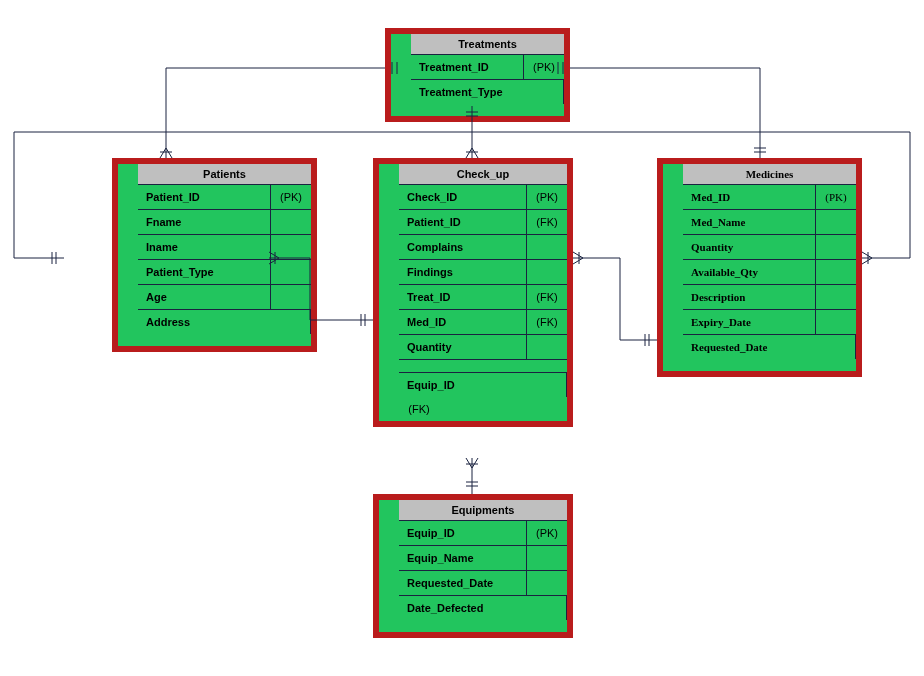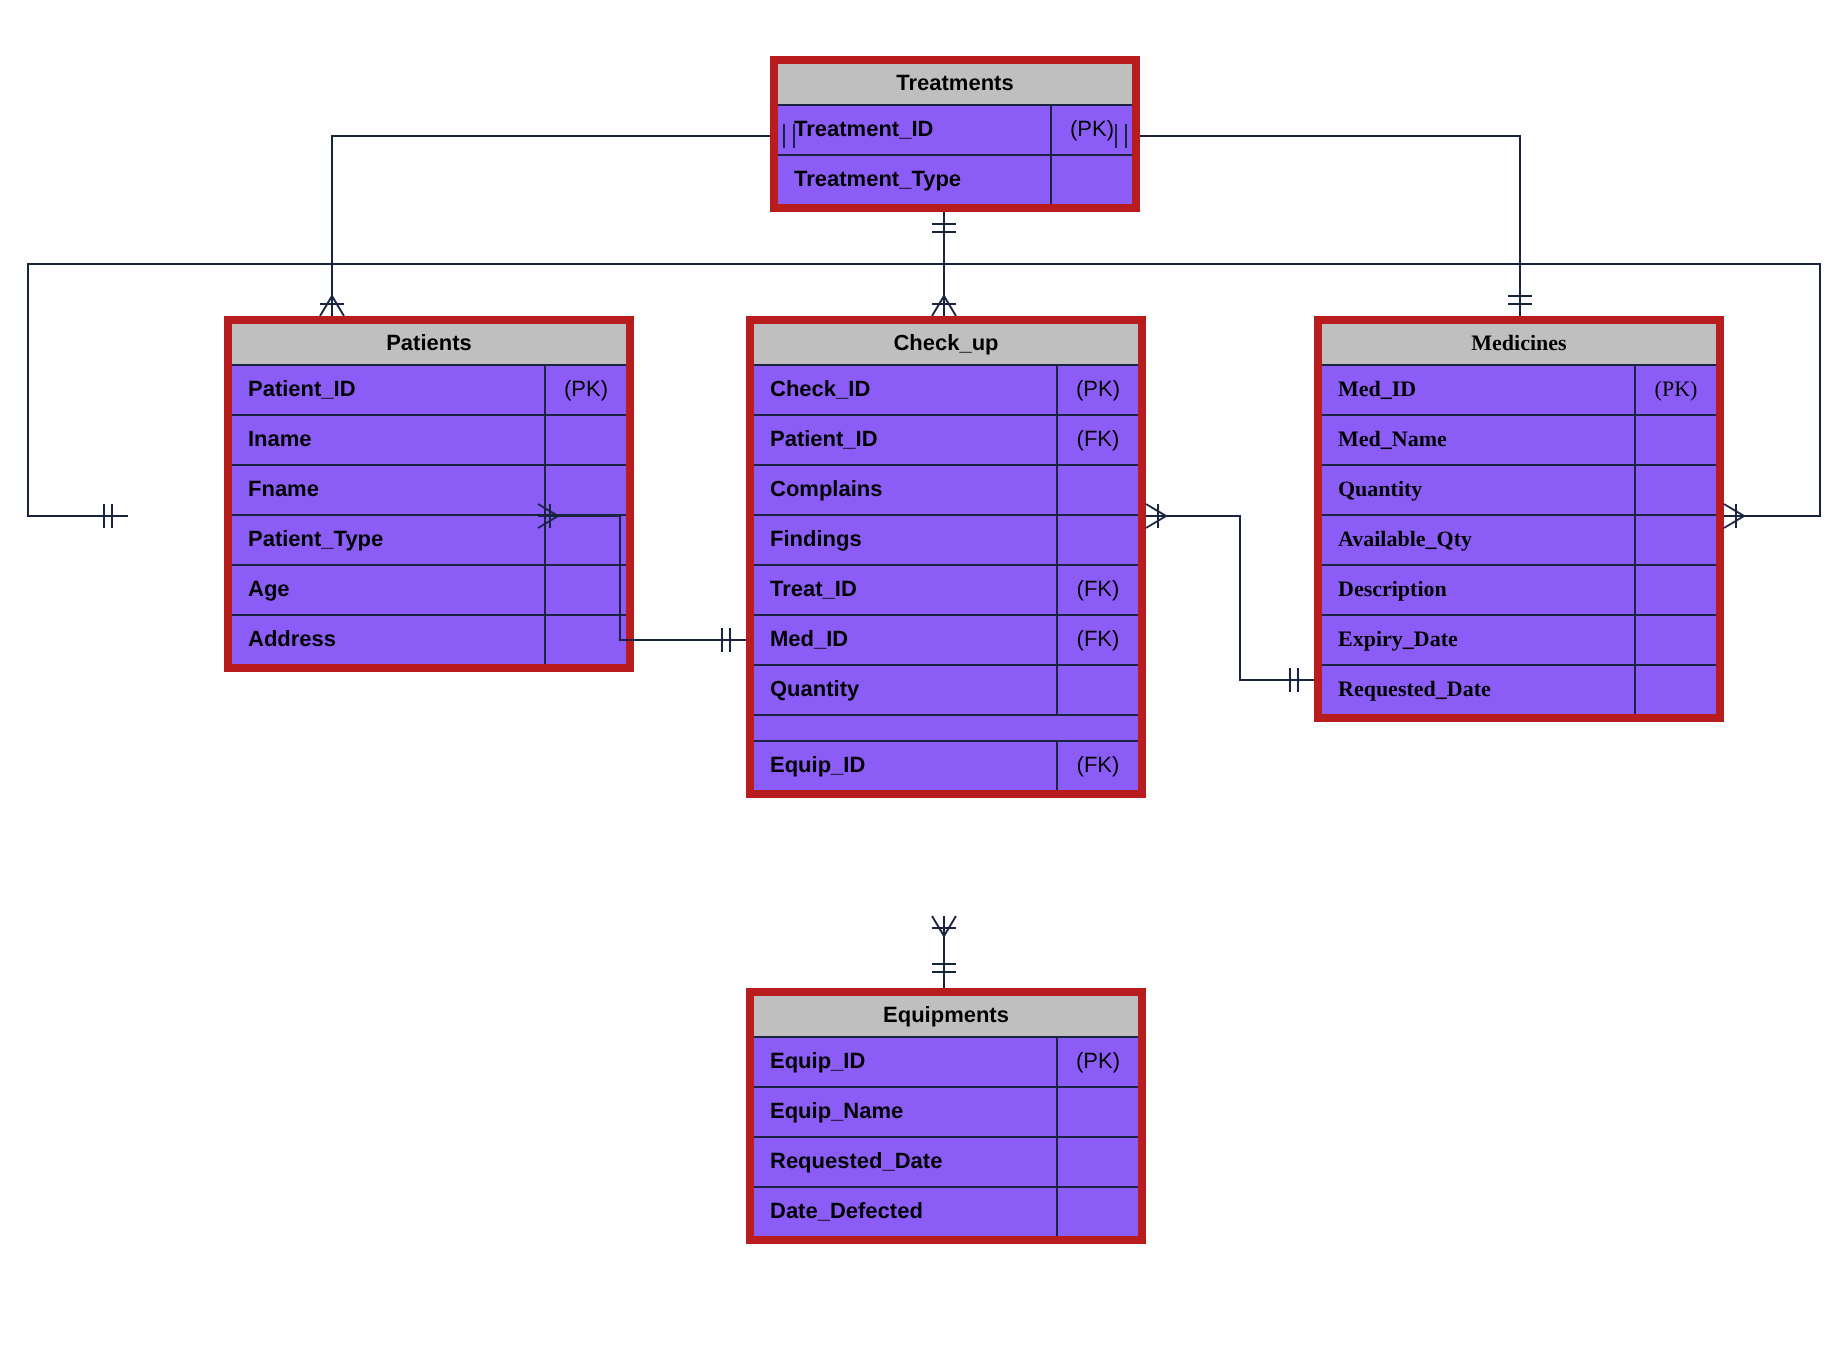--- a/index.html
+++ b/index.html
@@ -1,20 +1,20 @@
 <!DOCTYPE html>
 <html><head>
 <meta charset="utf-8">
 <style>
   * { box-sizing: border-box; margin: 0; padding: 0; }
   body { font-family: Arial, sans-serif; font-size: 11px; background: #fff; width: 924px; height: 676px; position: relative; }
-  .entity { position: absolute; border: 4px solid #b91c1c; background: #8b5cf6; }
+  .entity { position: absolute; border: 6px solid #b91c1c; background: #22c55e; padding-left: 20px; }
   .entity-header { background: #bfbfbf; border-bottom: 1px solid #1a2340; text-align: center; padding: 4px; font-weight: bold; font-size: 11px; }
   .entity-row { display: flex; border-bottom: 1px solid #1a2340; }
-  .entity-row:last-child { border-bottom: none; }
+  .entity-row:last-child { border-bottom: none; flex-direction: column; }
   .entity-row .col1 { flex: 1; padding: 6px 8px; border-right: 1px solid #1a2340; font-weight: bold; font-size: 11px; }
   .entity-row .col2 { width: 40px; padding: 6px 4px; text-align: center; font-size: 11px; }
   svg.connectors { position: absolute; left: 0; top: 0; width: 924px; height: 676px; pointer-events: none; }
   svg.connectors line, svg.connectors path { stroke: #1a2340; stroke-width: 1; fill: none; }
 </style>
 </head>
 <body>
 
 <div class="entity" style="left:385px; top:28px; width:185px;">
   <div class="entity-header">Treatments</div>
@@ -28,25 +28,25 @@
   </div>
 </div>
 
 <div class="entity" style="left:64px; top:158px; width:205px;margin-left:48px;">
   <div class="entity-header">Patients</div>
   <div class="entity-row">
     <div class="col1">Patient_ID</div>
     <div class="col2">(PK)</div>
   </div>
   <div class="entity-row">
-    <div class="col1">Iname</div>
+    <div class="col1">Fname</div>
     <div class="col2"></div>
   </div>
   <div class="entity-row">
-    <div class="col1">Fname</div>
+    <div class="col1">Iname</div>
     <div class="col2"></div>
   </div>
   <div class="entity-row">
     <div class="col1">Patient_Type</div>
     <div class="col2"></div>
   </div>
   <div class="entity-row">
     <div class="col1">Age</div>
     <div class="col2"></div>
   </div>

